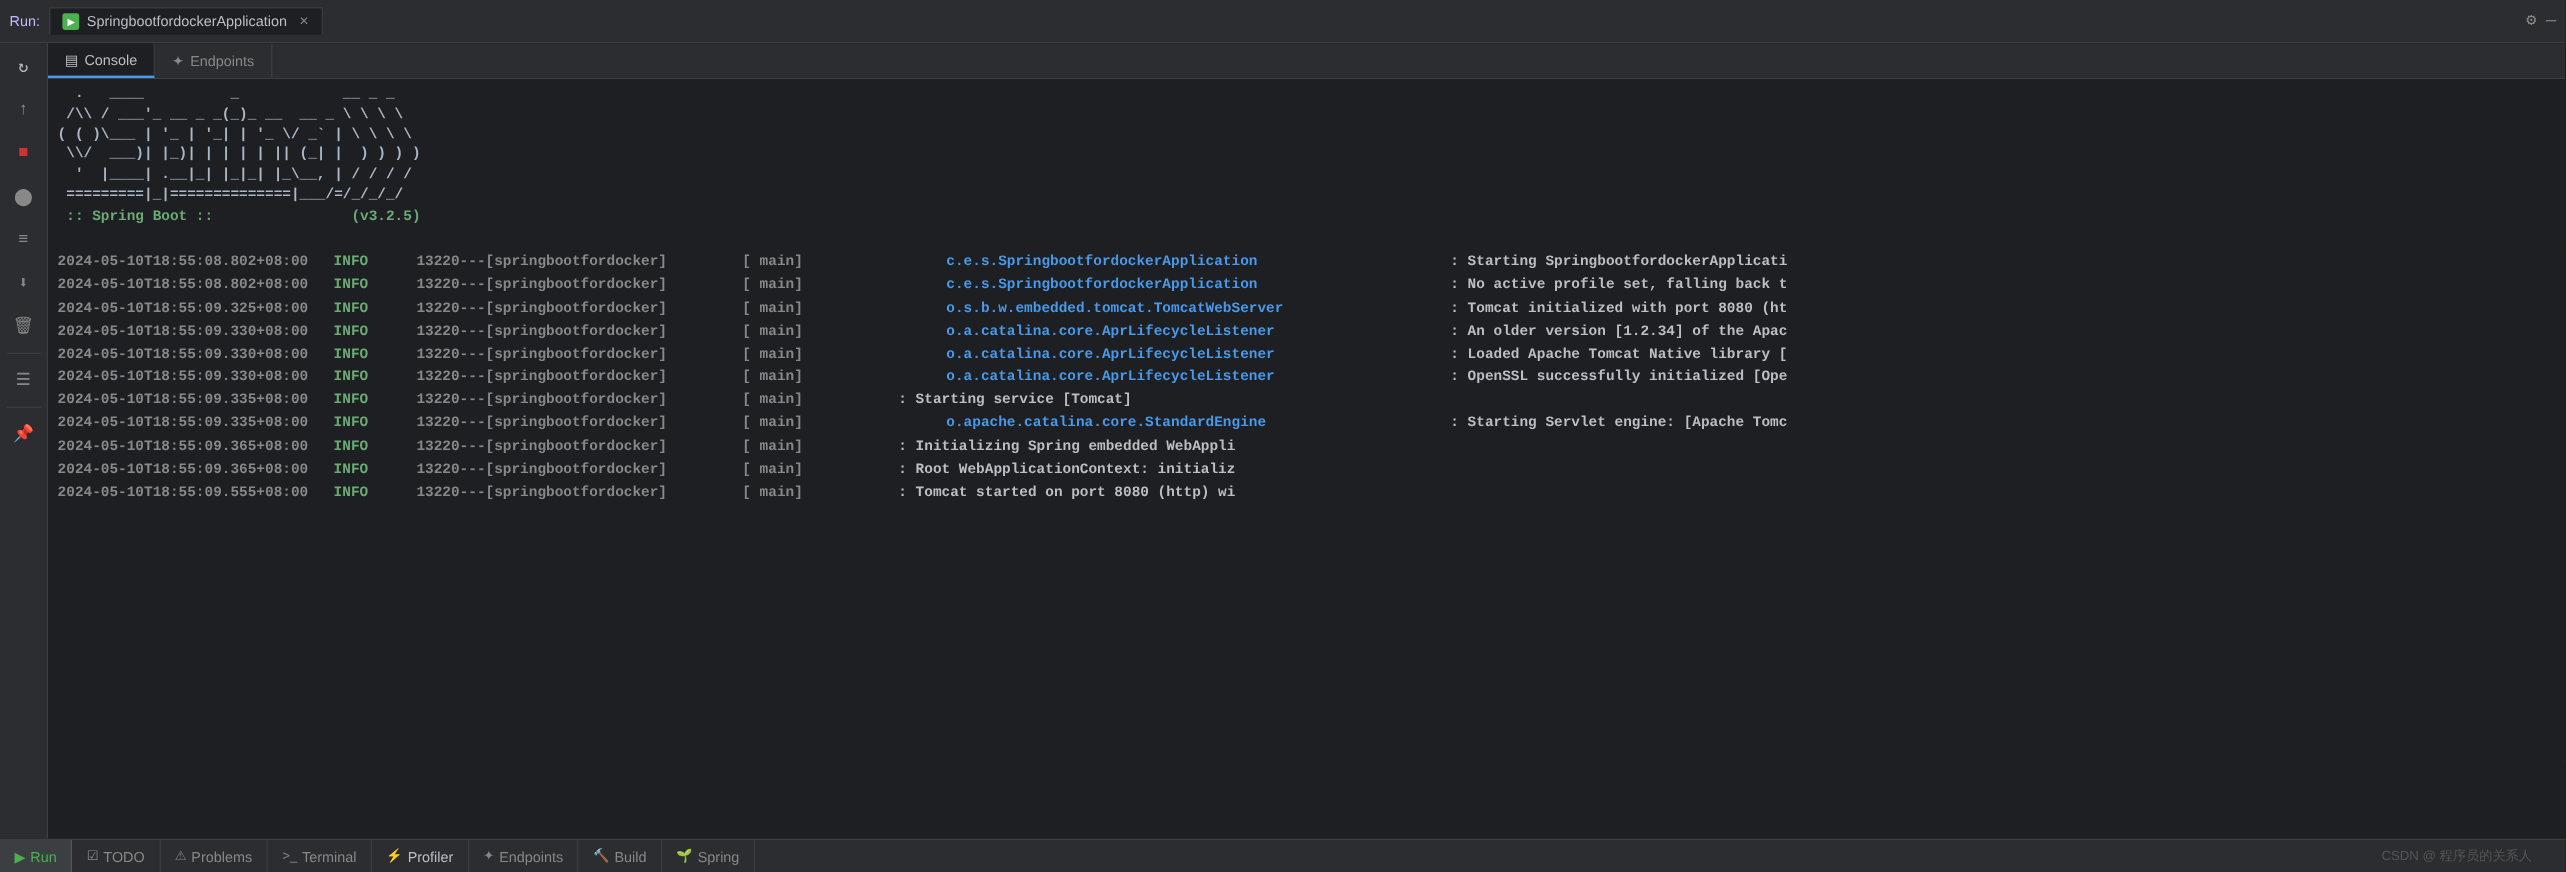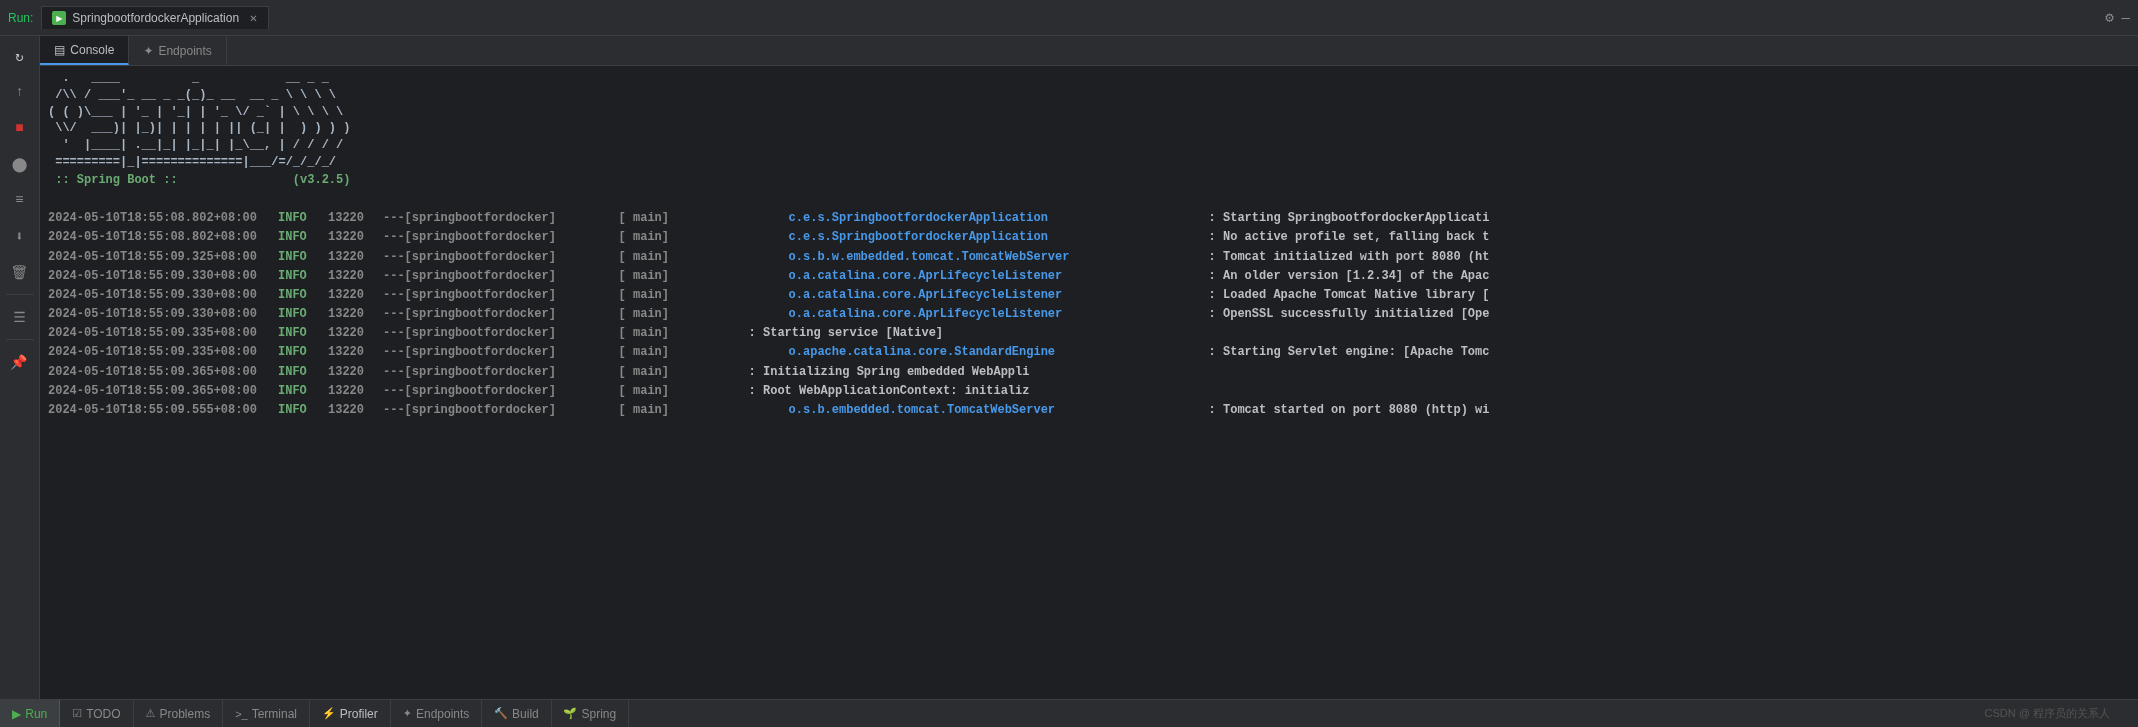--- a/index.html
+++ b/index.html
@@ -20,21 +20,21 @@
       display: flex;
       align-items: center;
       justify-content: space-between;
       background: #2b2d30;
       border-bottom: 1px solid #3c3f41;
       height: 36px;
       padding: 0 8px;
       flex-shrink: 0;
     }
     .run-label {
-      color: #22c55e;
+      color: #c4b5fd;
       font-size: 12px;
       font-family: sans-serif;
       margin-right: 8px;
     }
     .run-tab {
       display: flex;
       align-items: center;
       background: #1e1f22;
       border: 1px solid #3c3f41;
       border-bottom: none;
@@ -185,20 +185,21 @@
       color: #888;
       min-width: 230px;
     }
     .log-level-info {
       color: #6aab73;
       min-width: 50px;
     }
     .log-pid {
       color: #888;
       min-width: 55px;
+      text-align: right;
     }
     .log-separator {
       color: #888;
       min-width: 20px;
     }
     .log-app {
       color: #888;
       min-width: 180px;
     }
     .log-thread {
@@ -393,21 +394,21 @@
     <span class="log-class-green">o.a.catalina.core.AprLifecycleListener</span>
     <span class="log-message"> : OpenSSL successfully initialized [Ope</span>
   </div>
           <div class="log-line">
     <span class="log-timestamp">2024-05-10T18:55:09.335+08:00 </span>
     <span class="log-level-info">INFO </span>
     <span class="log-pid">13220 </span>
     <span class="log-separator">--- </span>
     <span class="log-app">[springbootfordocker] </span>
     <span class="log-thread">[           main] </span>
-    <span class="log-message"> : Starting service [Native]</span>
+    <span class="log-message"> : Starting service [Tomcat]</span>
   </div>
           <div class="log-line">
     <span class="log-timestamp">2024-05-10T18:55:09.335+08:00 </span>
     <span class="log-level-info">INFO </span>
     <span class="log-pid">13220 </span>
     <span class="log-separator">--- </span>
     <span class="log-app">[springbootfordocker] </span>
     <span class="log-thread">[           main] </span>
     <span class="log-class-green">o.apache.catalina.core.StandardEngine</span>
     <span class="log-message"> : Starting Servlet engine: [Apache Tomc</span>
@@ -430,21 +431,20 @@
     <span class="log-thread">[           main] </span>
     <span class="log-message"> : Root WebApplicationContext: initializ</span>
   </div>
           <div class="log-line">
     <span class="log-timestamp">2024-05-10T18:55:09.555+08:00 </span>
     <span class="log-level-info">INFO </span>
     <span class="log-pid">13220 </span>
     <span class="log-separator">--- </span>
     <span class="log-app">[springbootfordocker] </span>
     <span class="log-thread">[           main] </span>
-    <span class="log-class-green">o.s.b.embedded.tomcat.TomcatWebServer</span>
     <span class="log-message"> : Tomcat started on port 8080 (http) wi</span>
   </div>
         </div>
     </div>
 
   </div>
 </div>
 
 <div class="bottom-bar">
   <div class="run-btn">

